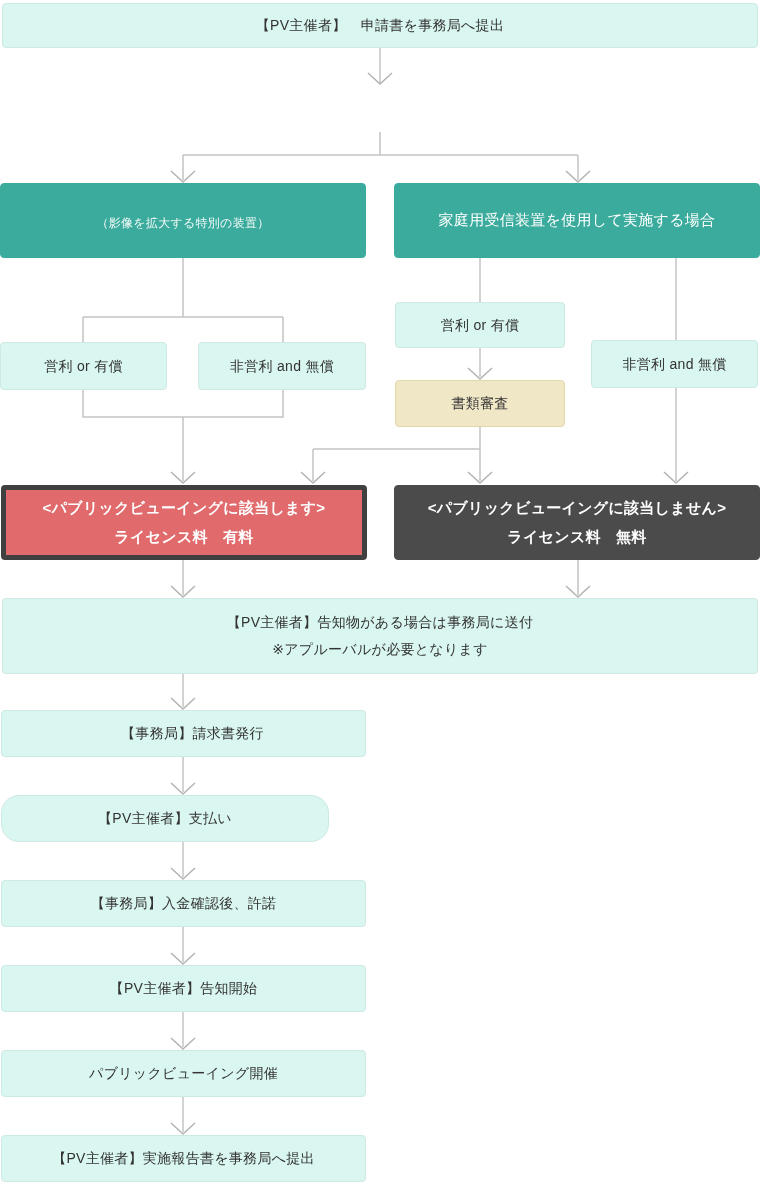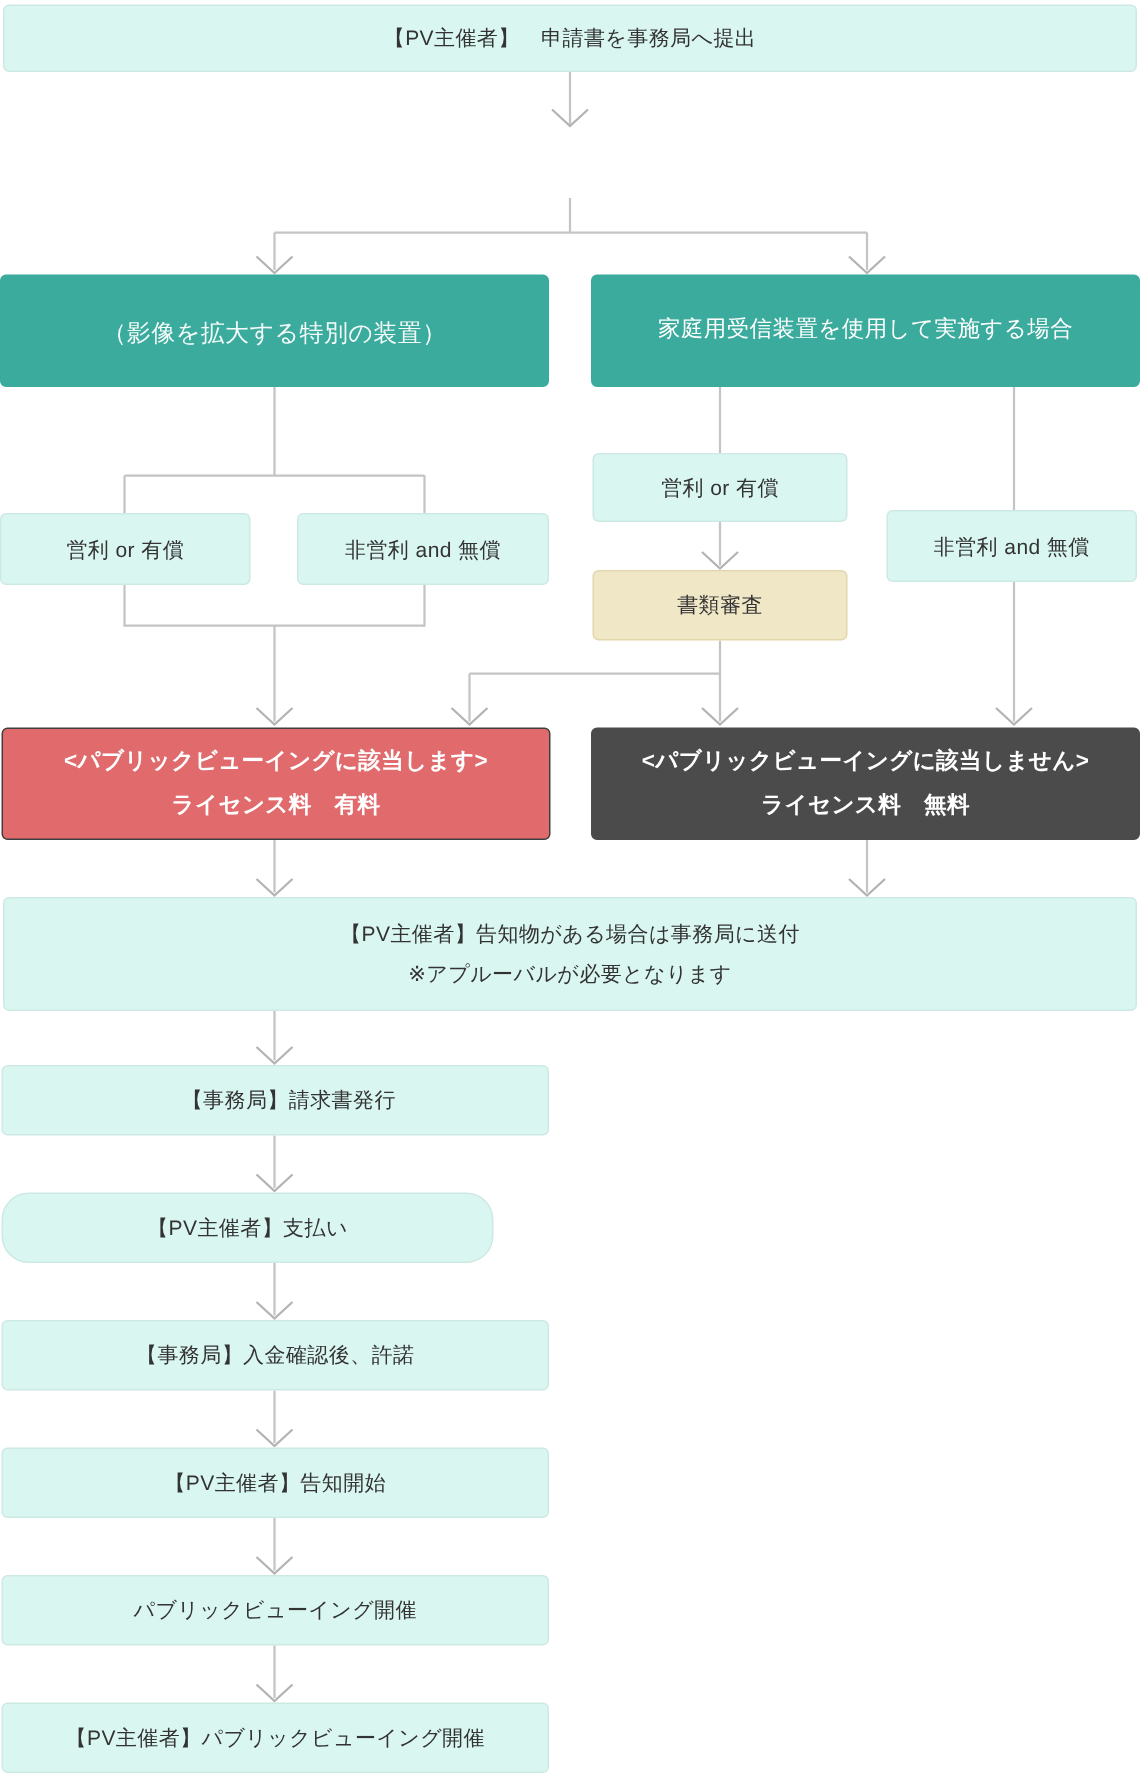--- a/index.html
+++ b/index.html
@@ -40,32 +40,32 @@
     border: 1px solid #3aab9c;
     color: #ffffff;
   }
   .beige {
     background: #f0e7c7;
     border: 1px solid #e4d7ae;
     color: #333;
   }
   .red {
     background: #e06a6c;
-    border: 1px solid #404040;
+    border: 5px solid #404040;
     color: #ffffff;
     font-weight: bold;
   }
   .dark {
     background: #4b4b4b;
     border: 1px solid #4b4b4b;
     color: #ffffff;
     font-weight: bold;
   }
   .teal .title { font-size: 15px; }
-  .teal .subtitle { font-size: 16px; margin-top: 4px; opacity: 0.95; }
+  .teal .subtitle { font-size: 12px; margin-top: 4px; opacity: 0.95; }
   .two-line { line-height: 1.9; }
   .result-line1 { font-size: 15px; }
   .result-line2 { font-size: 15px; margin-top: 6px; }
 </style>
 </head>
 <body>
 
 <div class="canvas">
 
   <svg class="connectors" width="760" height="1184" viewBox="0 0 760 1184" fill="none" stroke="#c4c4c4" stroke-width="1.5">
@@ -154,15 +154,15 @@
   <div class="box mint" style="left:1px; top:710px; width:365px; height:47px;padding-left:18px;">【事務局】請求書発行</div>
 
   <div class="box mint" style="left:1px; top:795px; width:328px; height:47px;border-radius:18px;">【PV主催者】支払い</div>
 
   <div class="box mint" style="left:1px; top:880px; width:365px; height:47px;">【事務局】入金確認後、許諾</div>
 
   <div class="box mint" style="left:1px; top:965px; width:365px; height:47px;">【PV主催者】告知開始</div>
 
   <div class="box mint" style="left:1px; top:1050px; width:365px; height:47px;">パブリックビューイング開催</div>
 
-  <div class="box mint" style="left:1px; top:1135px; width:365px; height:47px;">【PV主催者】パブリックビューイング開催</div>
+  <div class="box mint" style="left:1px; top:1135px; width:365px; height:47px;">【PV主催者】実施報告書を事務局へ提出</div>
 
 </div>
 
 </body></html>

